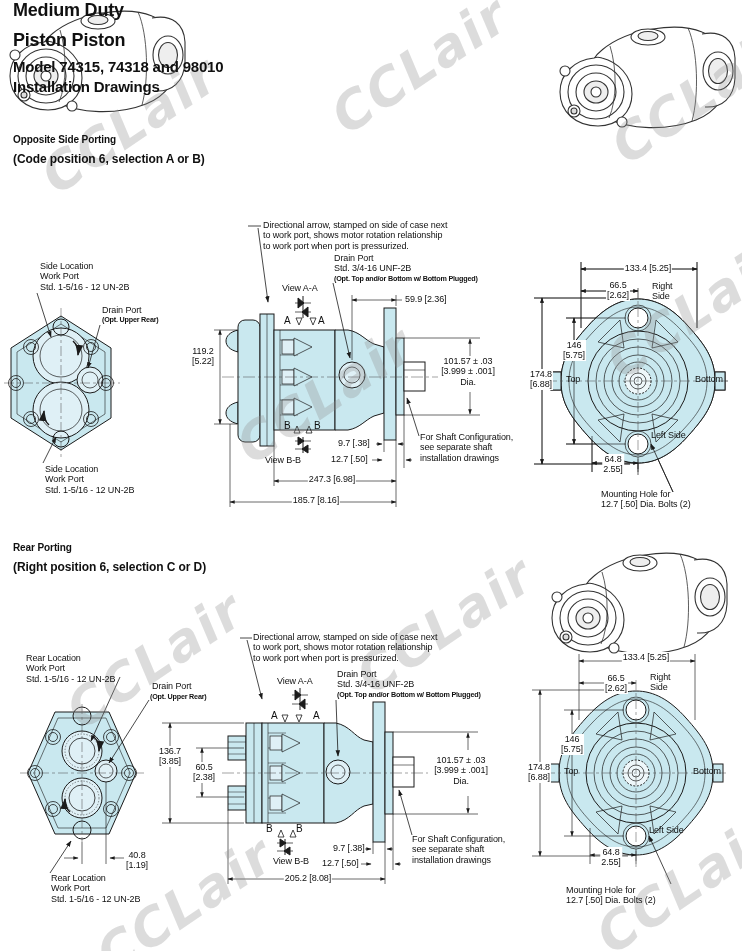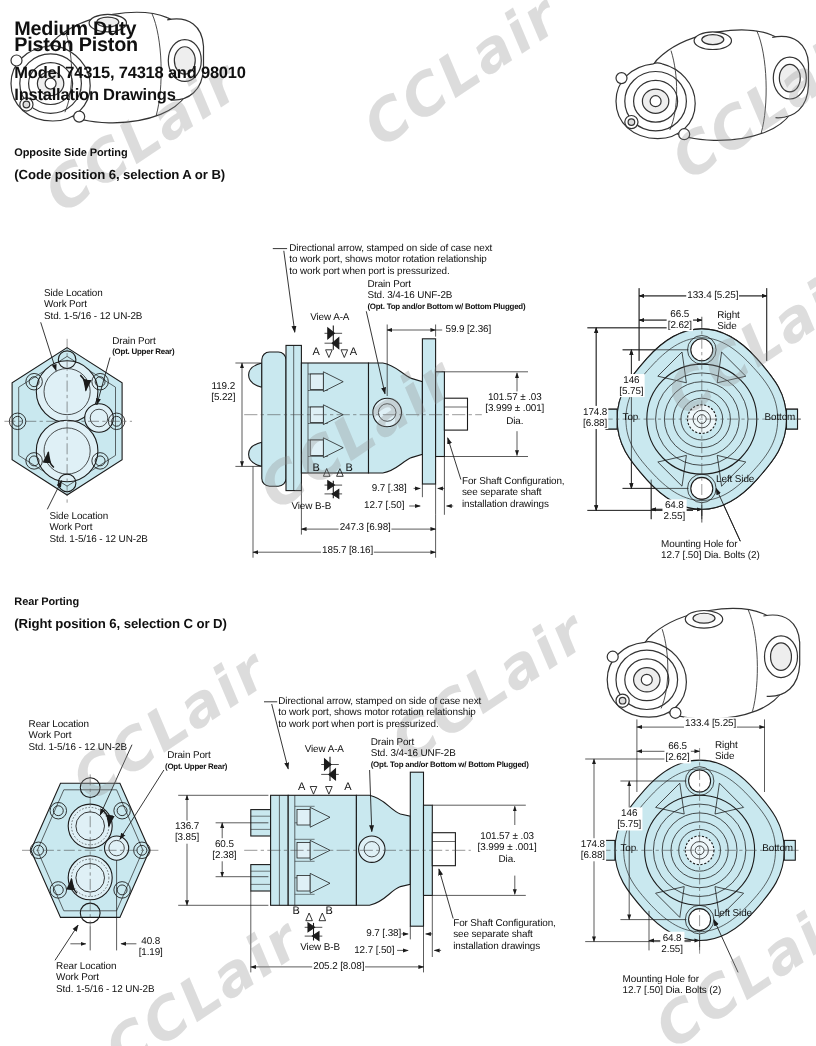--- a/index.html
+++ b/index.html
@@ -366,21 +366,21 @@
 <div class="wm" style="left:30px;top:95px">CCLair</div>
 <div class="wm" style="left:320px;top:35px">CCLair</div>
 <div class="wm" style="left:600px;top:65px">CCLair</div>
 <div class="wm" style="left:225px;top:365px">CCLair</div>
 <div class="wm" style="left:595px;top:280px">CCLair</div>
 <div class="wm" style="left:55px;top:630px">CCLair</div>
 <div class="wm" style="left:345px;top:595px">CCLair</div>
 <div class="wm" style="left:85px;top:875px">CCLair</div>
 <div class="wm" style="left:585px;top:855px">CCLair</div>
 
-<div class="lbl h1" style="left:13px;top:16px">Medium Duty</div>
+<div class="lbl h1" style="left:13px;top:0">Medium Duty</div>
 <div class="lbl h1" style="left:13px;top:30px">Piston Piston</div>
 <div class="lbl h2" style="left:13px;top:58px">Model 74315, 74318 and 98010</div>
 <div class="lbl h2" style="left:13px;top:78px">Installation Drawings</div>
 
 <div class="lbl h3" style="left:13px;top:134px">Opposite Side Porting</div>
 <div class="lbl h4" style="left:13px;top:153px">(Code position 6, selection A or B)</div>
 
 <div class="lbl" style="left:263px;top:220px">Directional arrow, stamped on side of case next
 to work port, shows motor rotation relationship
 to work port when port is pressurized.</div>

